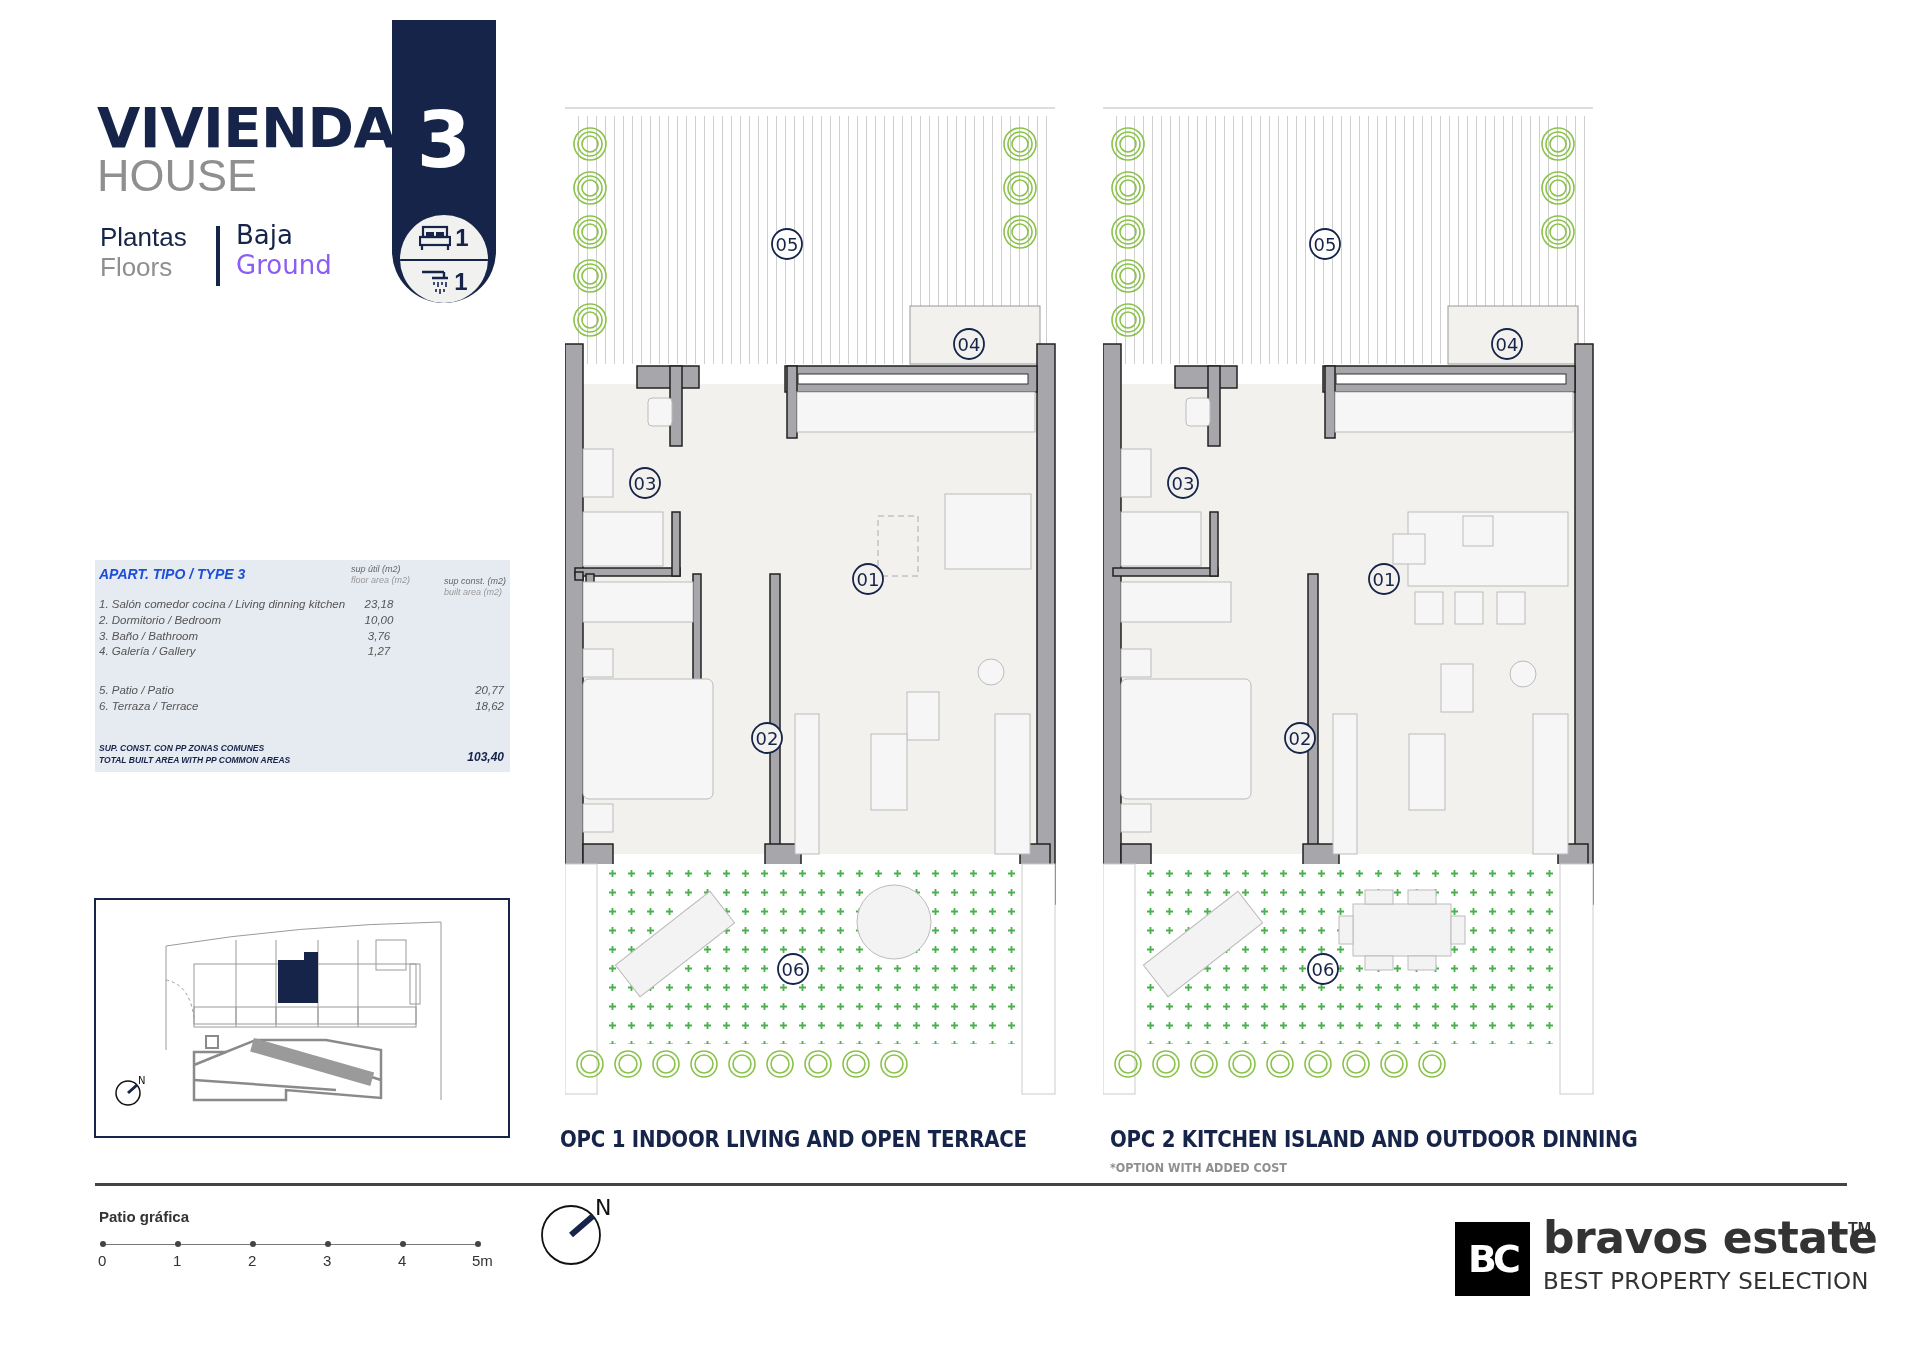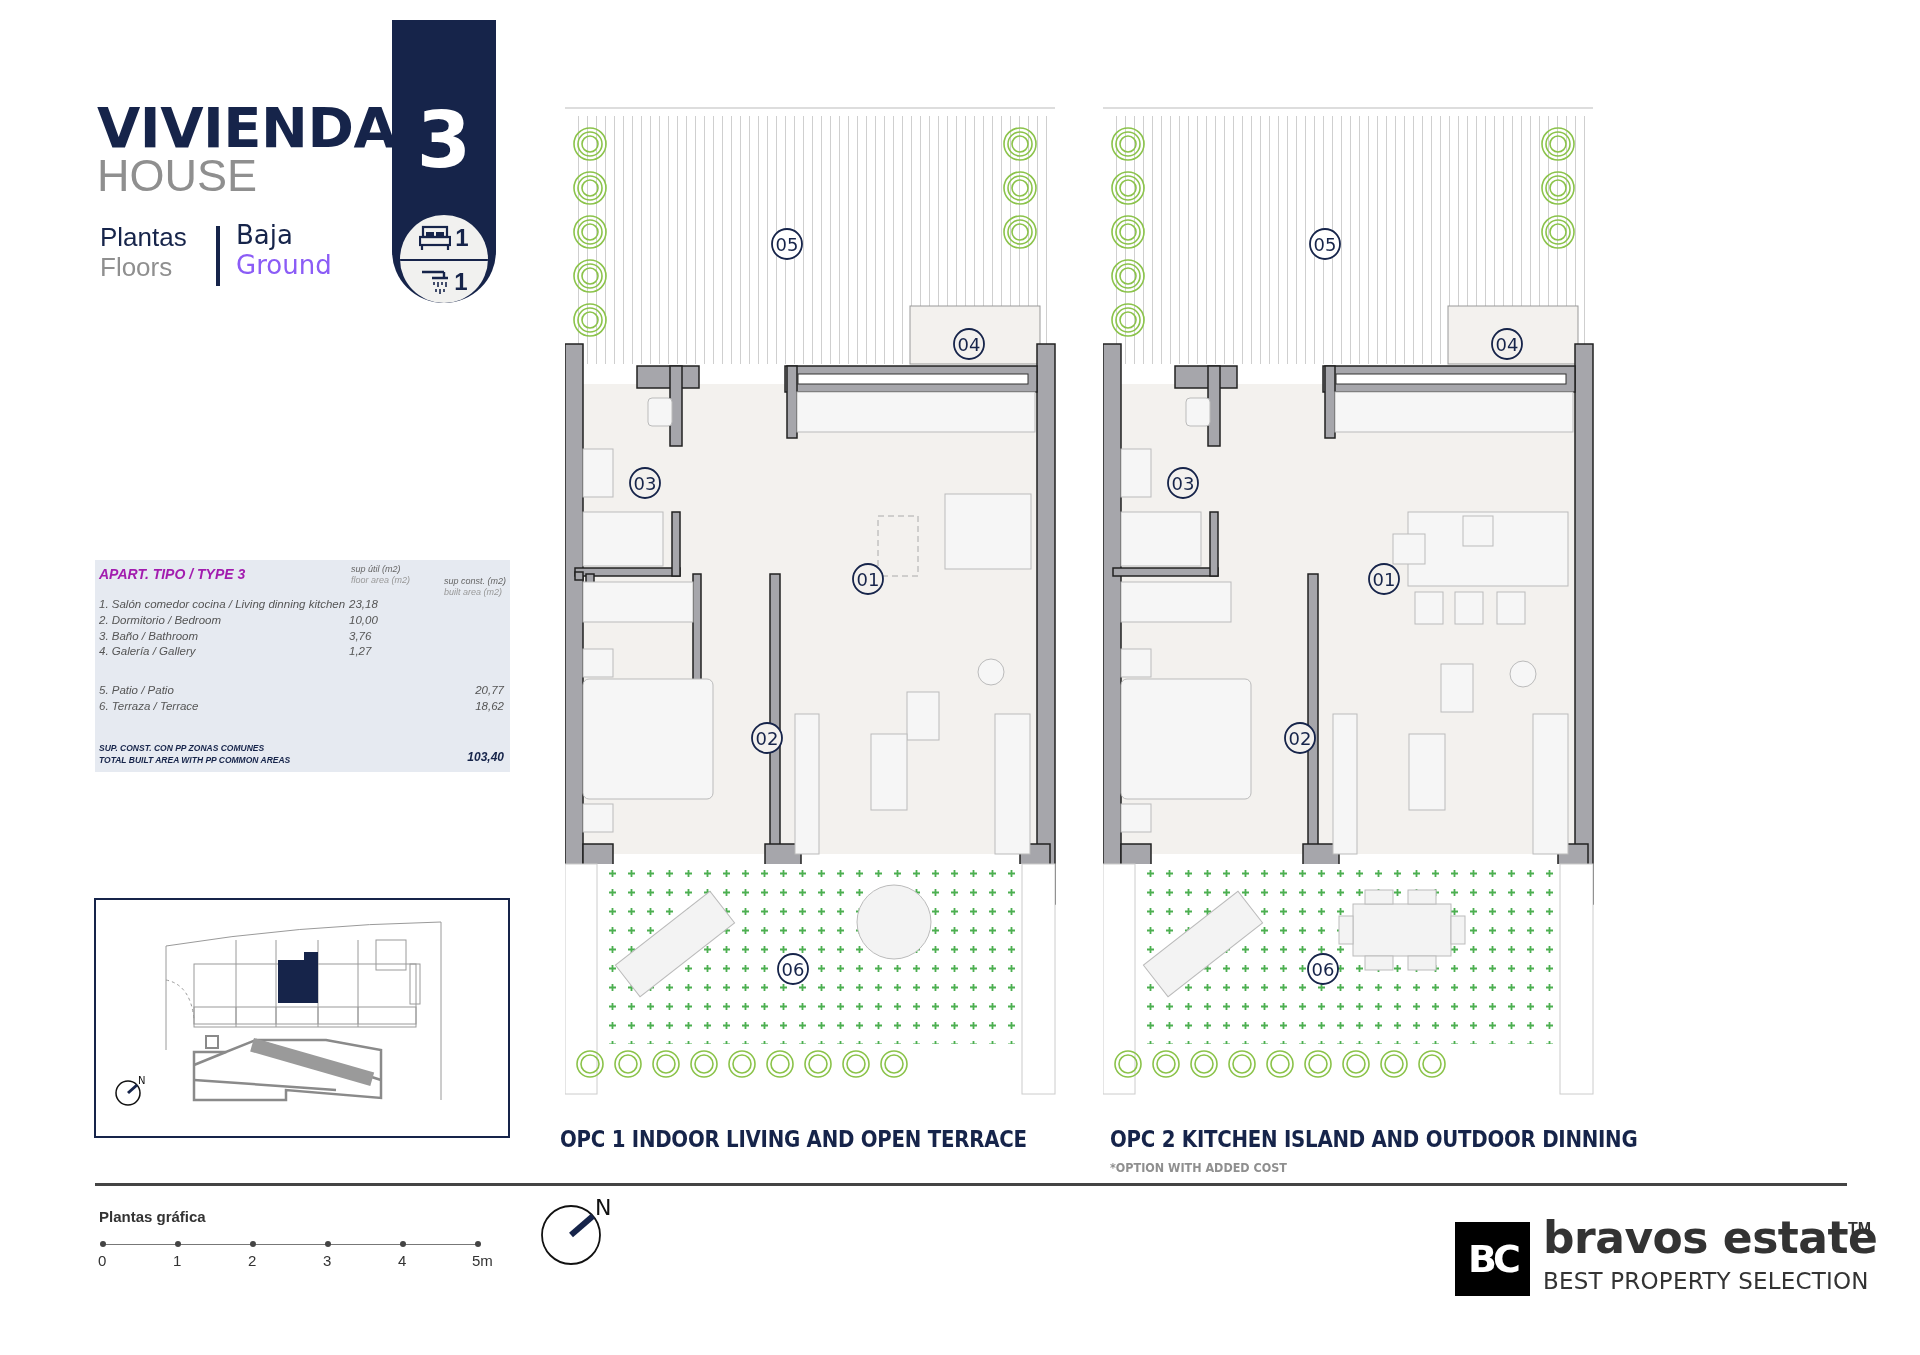--- a/index.html
+++ b/index.html
@@ -16,26 +16,26 @@
   .floor-val{left:236px;top:220px;font-size:26px;line-height:30px;font-family:"DejaVu Sans",sans-serif}
   .floor-val .es{color:#16244a;display:block}
   .floor-val .en{color:#8b5cf6;display:block}
   .badge{left:392px;top:20px;width:104px;height:283px;background:#16244a;border-radius:0 0 52px 52px}
   .badge-num{left:0;top:80px;width:104px;text-align:center;font-size:78px;font-weight:900;color:#fff;line-height:80px;font-family:"DejaVu Sans",sans-serif}
   .badge-circ{left:8px;top:195px;width:88px;height:88px;border-radius:50%;background:#f1f1ef;overflow:hidden}
   .badge-divider{left:0;top:44px;width:88px;height:2px;background:#16244a}
   .badge-row{left:0;width:88px;height:42px;display:flex;align-items:center;justify-content:center;gap:4px;font-size:24px;color:#16244a;font-weight:bold}
   
   .areas{left:95px;top:560px;width:415px;height:212px;background:#e6eaf1;font-style:italic;color:#555}
-  .areas .ttl{left:4px;top:6px;font-size:14px;font-weight:900;color:#a21caf;font-style:italic}
+  .areas .ttl{left:4px;top:6px;font-size:14px;font-weight:900;color:#1d4ed8;font-style:italic}
   .areas .colh{font-size:9px;text-align:left;color:#666;line-height:11px}
   .areas .colh .en{color:#999;display:block}
   .areas .row{left:4px;width:405px;height:16px;font-size:11.5px;color:#555}
   .areas .row .lbl{position:absolute;left:0}
-  .areas .row .v1{position:absolute;right:95px;width:60px;text-align:left}
+  .areas .row .v1{position:absolute;right:95px;width:60px;text-align:center}
   .areas .row .v2{position:absolute;right:0;width:60px;text-align:right}
   .areas .tot{left:4px;top:182px;font-size:8.5px;font-weight:900;color:#16244a;line-height:12px}
   .areas .totv{right:6px;top:190px;font-size:12px;font-weight:900;color:#16244a}
   
   .keyplan{left:94px;top:898px;width:416px;height:240px;border:2px solid #16244a;background:#fff}
   
   .cap{font-size:23px;font-weight:900;color:#16244a;letter-spacing:-0.3px;font-family:"DejaVu Sans",sans-serif;transform:scaleX(0.86);transform-origin:left}
   .cap-note{font-size:13px;color:#8f8f8f;font-weight:bold;font-family:"DejaVu Sans",sans-serif;transform:scaleX(0.86);transform-origin:left}
   .hr{left:95px;top:1183px;width:1752px;height:3px;background:#444}
   
@@ -412,21 +412,21 @@
       </g>
   </g>
 </svg>
 
 <div class="abs cap" style="left:560px;top:1126px">OPC 1 INDOOR LIVING AND OPEN TERRACE</div>
 <div class="abs cap" style="left:1110px;top:1126px">OPC 2 KITCHEN ISLAND AND OUTDOOR DINNING</div>
 <div class="abs cap-note" style="left:1110px;top:1160px">*OPTION WITH ADDED COST</div>
 
 <div class="abs hr"></div>
 
-<div class="abs scale-title">Plantas gráfica</div>
+<div class="abs scale-title">Patio gráfica</div>
 <div class="abs scale-line"></div>
 <div class="abs scale-dot" style="left:100px"></div>
 <div class="abs scale-dot" style="left:175px"></div>
 <div class="abs scale-dot" style="left:250px"></div>
 <div class="abs scale-dot" style="left:325px"></div>
 <div class="abs scale-dot" style="left:400px"></div>
 <div class="abs scale-dot" style="left:475px"></div>
 <div class="abs scale-num" style="left:98px">0</div>
 <div class="abs scale-num" style="left:173px">1</div>
 <div class="abs scale-num" style="left:248px">2</div>

